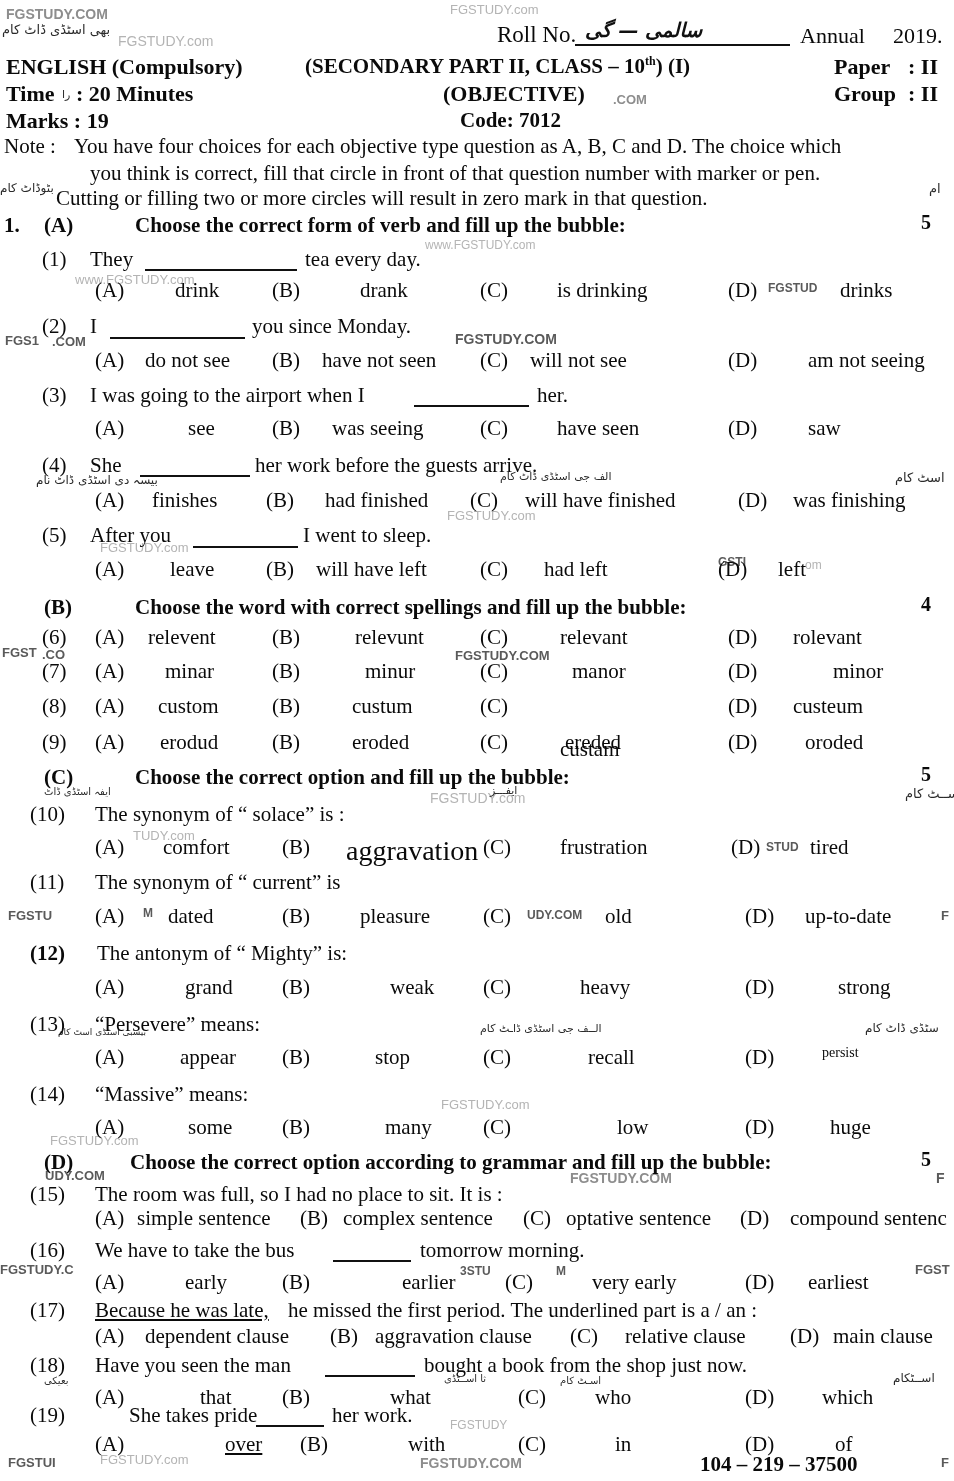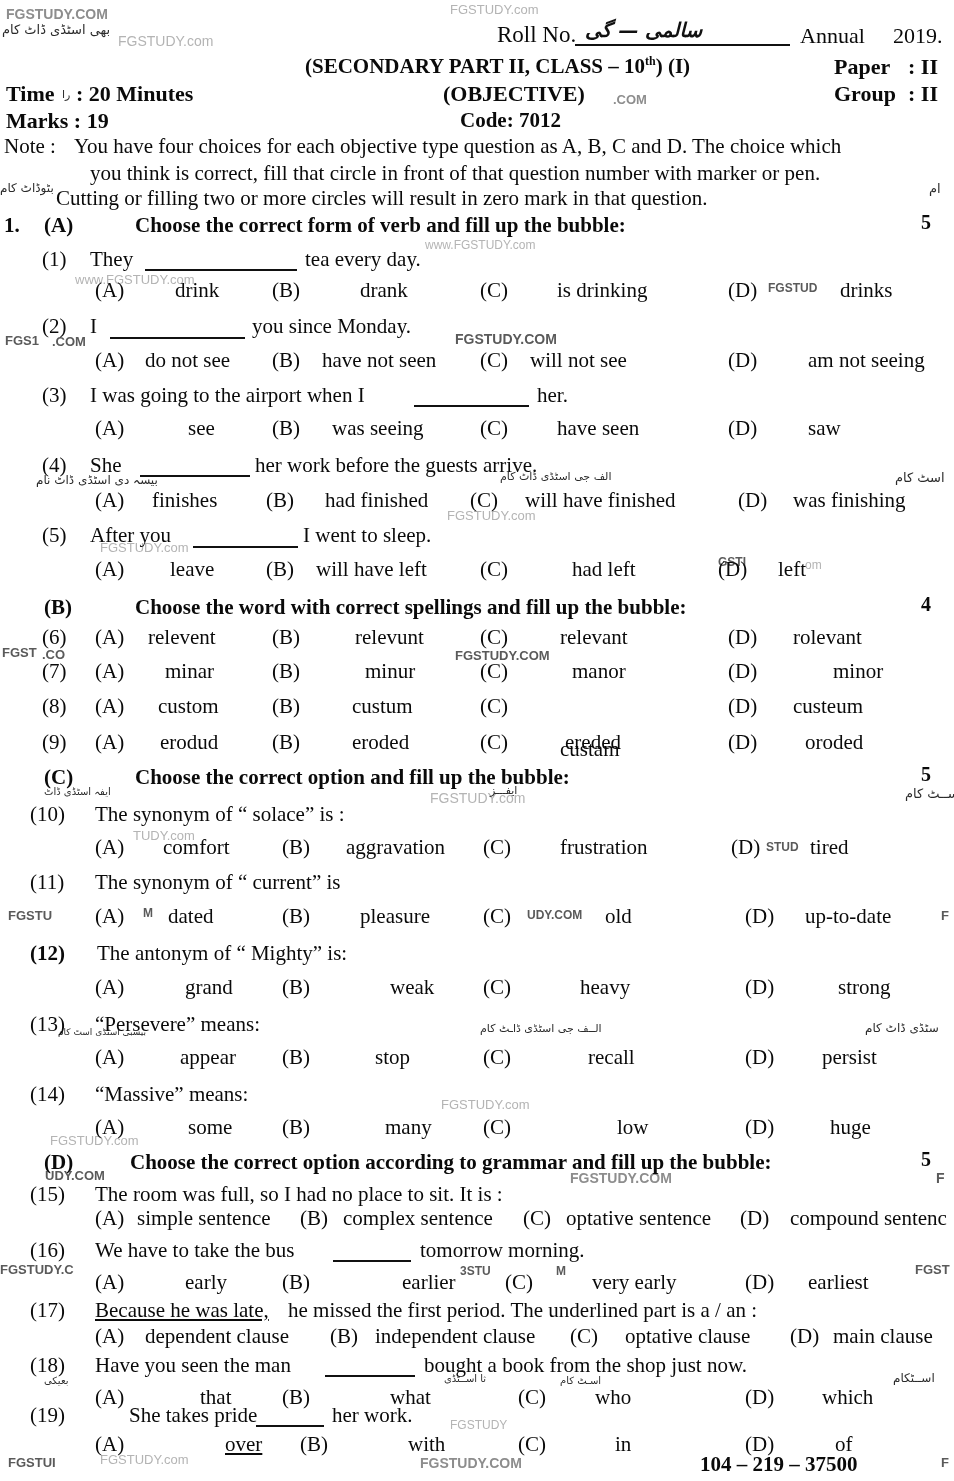--- a/index.html
+++ b/index.html
@@ -127,20 +127,21 @@
   <div class="urdu" style="left:444px;top:1373px;font-size:10px;">ثا اســٹڈی</div>
   <div class="urdu" style="left:560px;top:1375px;font-size:10px;">اسـٹ کام</div>
   <div class="urdu" style="left:893px;top:1371px;font-size:12px;">اســٹکام</div>
 
   <div class="t serif" style="left:497px;top:22px;font-size:23px;">Roll No.</div>
   <div class="rollrule" style="left:575px;top:44px;width:215px;"></div>
   <div class="handwriting" style="left:585px;top:18px;font-size:20px;">سالمی — گی</div>
   <div class="t serif" style="left:800px;top:23px;font-size:22px;">Annual</div>
   <div class="t serif" style="left:893px;top:23px;font-size:22px;">2019.</div>
 
+  <div class="t serif b" style="left:6px;top:54px;font-size:22px;">ENGLISH (Compulsory)</div>
   <div class="t serif b" style="left:305px;top:54px;font-size:21px;">
     <span>(SECONDARY PART II, CLASS – 10</span><sup style="font-size:12px;">th</sup><span>) (I)</span>
   </div>
   <div class="t serif b" style="left:834px;top:54px;font-size:22px;">Paper</div>
   <div class="t serif b" style="left:908px;top:54px;font-size:22px;">: II</div>
 
   <div class="t serif b" style="left:6px;top:81px;font-size:22px;">Time</div>
   <div class="urdu" style="left:62px;top:88px;font-size:11px;">را</div>
   <div class="t serif b" style="left:76px;top:81px;font-size:22px;">: 20 Minutes</div>
   <div class="t serif b" style="left:443px;top:81px;font-size:22px;">(OBJECTIVE)</div>
@@ -221,21 +222,21 @@
   <div class="t serif" style="left:42px;top:523px;font-size:21px;">(5)</div>
   <div class="t serif" style="left:90px;top:523px;font-size:21px;">After you</div>
   <div class="blank" style="left:193px;top:546px;width:105px;"></div>
   <div class="t serif" style="left:303px;top:523px;font-size:21px;">I went to sleep.</div>
 
   <div class="t serif" style="left:95px;top:557px;font-size:21px;">(A)</div>
   <div class="t serif" style="left:170px;top:557px;font-size:21px;">leave</div>
   <div class="t serif" style="left:266px;top:557px;font-size:21px;">(B)</div>
   <div class="t serif" style="left:316px;top:557px;font-size:21px;">will have left</div>
   <div class="t serif" style="left:480px;top:557px;font-size:21px;">(C)</div>
-  <div class="t serif" style="left:572px;top:557px;font-size:21px;">had  left</div>
+  <div class="t serif" style="left:544px;top:557px;font-size:21px;">had  left</div>
   <div class="t serif" style="left:718px;top:557px;font-size:21px;">(D)</div>
   <div class="t serif" style="left:778px;top:557px;font-size:21px;">left</div>
 
   <div class="t serif b" style="left:44px;top:595px;font-size:21px;">(B)</div>
   <div class="t serif b" style="left:135px;top:595px;font-size:21px;">Choose the word with correct spellings and fill up the bubble:</div>
   <div class="mark" style="left:921px;top:593px;font-size:20px;">4</div>
 
   <div class="t serif" style="left:42px;top:625px;font-size:21px;">(6)</div>
   <div class="t serif" style="left:95px;top:625px;font-size:21px;">(A)</div>
   <div class="t serif" style="left:148px;top:625px;font-size:21px;">relevent</div>
@@ -279,21 +280,21 @@
   <div class="t serif b" style="left:44px;top:765px;font-size:21px;">(C)</div>
   <div class="t serif b" style="left:135px;top:765px;font-size:21px;">Choose the correct option and fill up the bubble:</div>
   <div class="mark" style="left:921px;top:763px;font-size:20px;">5</div>
 
   <div class="t serif" style="left:30px;top:802px;font-size:21px;">(10)</div>
   <div class="t serif" style="left:95px;top:802px;font-size:21px;">The synonym of “ solace” is :</div>
 
   <div class="t serif" style="left:95px;top:835px;font-size:21px;">(A)</div>
   <div class="t serif" style="left:163px;top:835px;font-size:21px;">comfort</div>
   <div class="t serif" style="left:282px;top:835px;font-size:21px;">(B)</div>
-  <div class="t serif" style="left:346px;top:835px;font-size:21px;">aggravation</div>
+  <div class="t serif" style="left:346px;top:835px;font-size:28px;">aggravation</div>
   <div class="t serif" style="left:483px;top:835px;font-size:21px;">(C)</div>
   <div class="t serif" style="left:560px;top:835px;font-size:21px;">frustration</div>
   <div class="t serif" style="left:731px;top:835px;font-size:21px;">(D)</div>
   <div class="t serif" style="left:810px;top:835px;font-size:21px;">tired</div>
 
   <div class="t serif" style="left:30px;top:870px;font-size:21px;">(11)</div>
   <div class="t serif" style="left:95px;top:870px;font-size:21px;">The synonym of “ current”  is</div>
 
   <div class="t serif" style="left:95px;top:904px;font-size:21px;">(A)</div>
   <div class="t serif" style="left:168px;top:904px;font-size:21px;">dated</div>
@@ -319,21 +320,21 @@
   <div class="t serif" style="left:30px;top:1012px;font-size:21px;">(13)</div>
   <div class="t serif" style="left:95px;top:1012px;font-size:21px;">“Persevere”  means:</div>
 
   <div class="t serif" style="left:95px;top:1045px;font-size:21px;">(A)</div>
   <div class="t serif" style="left:180px;top:1045px;font-size:21px;">appear</div>
   <div class="t serif" style="left:282px;top:1045px;font-size:21px;">(B)</div>
   <div class="t serif" style="left:375px;top:1045px;font-size:21px;">stop</div>
   <div class="t serif" style="left:483px;top:1045px;font-size:21px;">(C)</div>
   <div class="t serif" style="left:588px;top:1045px;font-size:21px;">recall</div>
   <div class="t serif" style="left:745px;top:1045px;font-size:21px;">(D)</div>
-  <div class="t serif" style="left:822px;top:1045px;font-size:21px;">persist</div>
+  <div class="t serif" style="left:822px;top:1045px;font-size:14px;">persist</div>
 
   <div class="t serif" style="left:30px;top:1082px;font-size:21px;">(14)</div>
   <div class="t serif" style="left:95px;top:1082px;font-size:21px;">“Massive”  means:</div>
 
   <div class="t serif" style="left:95px;top:1115px;font-size:21px;">(A)</div>
   <div class="t serif" style="left:188px;top:1115px;font-size:21px;">some</div>
   <div class="t serif" style="left:282px;top:1115px;font-size:21px;">(B)</div>
   <div class="t serif" style="left:385px;top:1115px;font-size:21px;">many</div>
   <div class="t serif" style="left:483px;top:1115px;font-size:21px;">(C)</div>
   <div class="t serif" style="left:617px;top:1115px;font-size:21px;">low</div>
@@ -370,23 +371,23 @@
   <div class="t serif" style="left:745px;top:1270px;font-size:21px;">(D)</div>
   <div class="t serif" style="left:808px;top:1270px;font-size:21px;">earliest</div>
 
   <div class="t serif" style="left:30px;top:1298px;font-size:21px;">(17)</div>
   <div class="t serif uline" style="left:95px;top:1298px;font-size:21px;">Because he was late,</div>
   <div class="t serif" style="left:288px;top:1298px;font-size:21px;">he missed the first period. The underlined part is a / an :</div>
 
   <div class="t serif" style="left:95px;top:1324px;font-size:21px;">(A)</div>
   <div class="t serif" style="left:145px;top:1324px;font-size:21px;">dependent clause</div>
   <div class="t serif" style="left:330px;top:1324px;font-size:21px;">(B)</div>
-  <div class="t serif" style="left:375px;top:1324px;font-size:21px;">independent clause</div>
+  <div class="t serif" style="left:375px;top:1324px;font-size:21px;">aggravation clause</div>
   <div class="t serif" style="left:570px;top:1324px;font-size:21px;">(C)</div>
-  <div class="t serif" style="left:625px;top:1324px;font-size:21px;">optative clause</div>
+  <div class="t serif" style="left:625px;top:1324px;font-size:21px;">relative clause</div>
   <div class="t serif" style="left:790px;top:1324px;font-size:21px;">(D)</div>
   <div class="t serif" style="left:833px;top:1324px;font-size:21px;">main clause</div>
 
   <div class="t serif" style="left:30px;top:1353px;font-size:21px;">(18)</div>
   <div class="t serif" style="left:95px;top:1353px;font-size:21px;">Have you seen the man</div>
   <div class="blank" style="left:325px;top:1375px;width:90px;"></div>
   <div class="t serif" style="left:424px;top:1353px;font-size:21px;">bought a book from the shop just now.</div>
 
   <div class="t serif" style="left:95px;top:1385px;font-size:21px;">(A)</div>
   <div class="t serif" style="left:200px;top:1385px;font-size:21px;">that</div>

